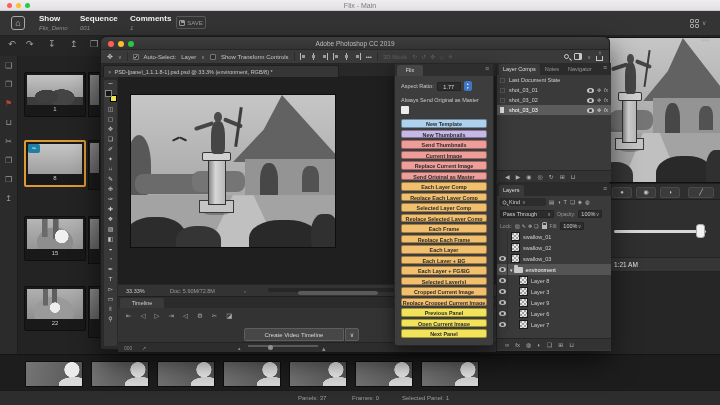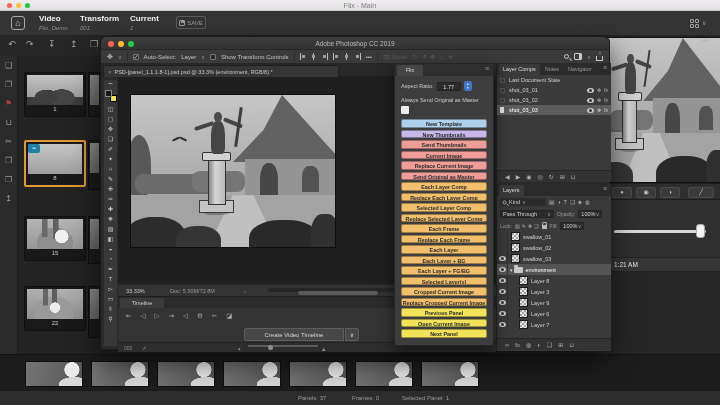--- a/index.html
+++ b/index.html
@@ -158,25 +158,25 @@
 
   <div class="macbar">
     <span class="tl" style="left:7px;background:#ff5f57"></span>
     <span class="tl" style="left:16px;background:#febc2e"></span>
     <span class="tl" style="left:25px;background:#28c840"></span>
     <div class="mac-title">Flix - Main</div>
   </div>
 
   <div class="flixnav">
     <div class="ic-home">⌂</div>
-    <span class="nav-main" style="left:39px">Video</span>
+    <span class="nav-main" style="left:39px">Show</span>
     <span class="nav-sub" style="left:39px">Flix_Demo</span>
-    <span class="nav-main" style="left:80px">Transform</span>
+    <span class="nav-main" style="left:80px">Sequence</span>
     <span class="nav-sub" style="left:80px">001</span>
-    <span class="nav-main" style="left:130px">Current</span>
+    <span class="nav-main" style="left:130px">Comments</span>
     <span class="nav-sub" style="left:130px">1</span>
     <div class="savebtn">
       <span class="ic-floppy"></span>
       <span>SAVE</span>
     </div>
     <div class="ic-grid">
         <span></span>
         <span></span>
         <span></span>
         <span></span>

